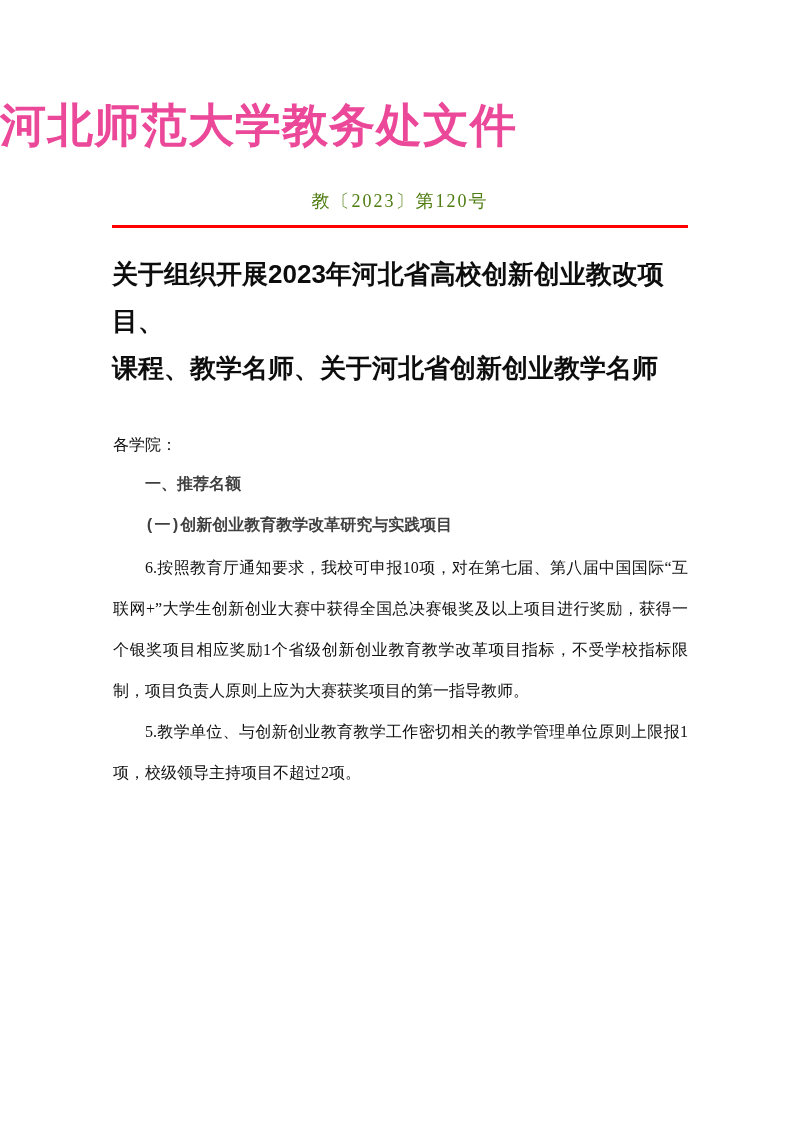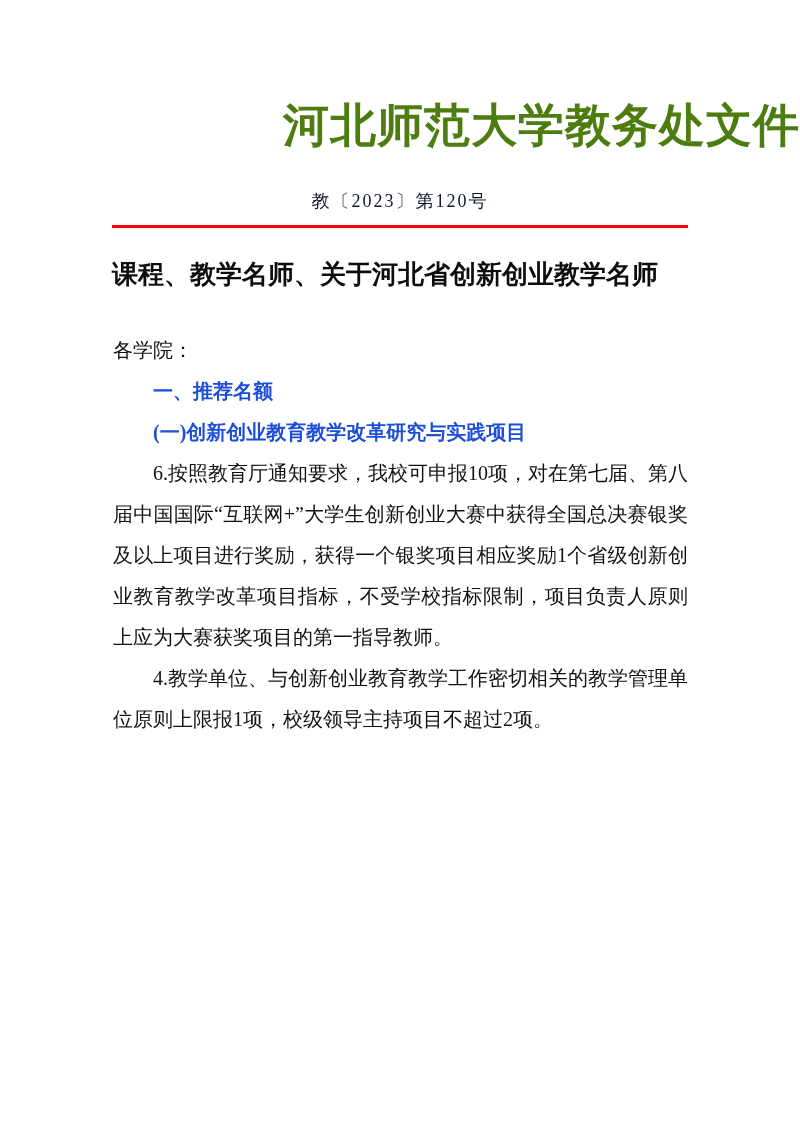--- a/index.html
+++ b/index.html
@@ -13,97 +13,98 @@
     height: 1131px;
     margin: 0 auto;
     background: #ffffff;
     color: #000000;
     font-family: "Liberation Serif", "DejaVu Serif", serif;
     overflow: hidden;
     box-sizing: border-box;
   }
   .org-title {
     padding-top: 98px;
-    text-align: right;
-    color: #4d7c0f;
+    text-align: left;
+    color: #ec4899;
     font-size: 46px;
     font-weight: bold;
     letter-spacing: 1px;
     line-height: 1.2;
     font-family: "Liberation Serif", "DejaVu Serif", serif;
     white-space: nowrap;
   }
   .doc-number {
     margin-top: 36px;
     text-align: center;
     font-size: 18px;
     letter-spacing: 2px;
-    color: #0f172a;
+    color: #4d7c0f;
   }
   .red-rule {
     height: 3px;
     background: #ff0000;
     margin: 12px 112px 0 112px;
   }
   .doc-title {
     margin: 23px 112px 0 112px;
     font-family: "Liberation Sans", "DejaVu Sans", sans-serif;
     font-weight: bold;
     font-size: 26px;
     line-height: 47px;
     color: #0d0d0d;
     text-align: left;
   }
   .doc-body {
     margin: 32px 112px 0 113px;
-    font-size: 20px;
+    font-size: 16px;
     line-height: 41px;
     text-align: justify;
     color: #111111;
   }
   .doc-body p {
     margin: 0;
     text-indent: 2em;
   }
   .salutation {
     text-indent: 0 !important;
   }
   .intro-paragraph {
     margin-bottom: 2px !important;
   }
   .section-heading {
     font-weight: bold;
-    color: #1d4ed8;
-    font-family: Liberation Serif, serif;
+    color: #404040;
+    font-family: Liberation Mono, monospace;
   }
 </style>
 </head>
 <body>
 
 <div class="page">
 
   <div class="org-title">河北师范大学教务处文件</div>
 
   <div class="doc-number">教〔2023〕第120号</div>
 
   <div class="red-rule"></div>
 
   <div class="doc-title">
+    <div>关于组织开展2023年河北省高校创新创业教改项目、</div>
     <div>课程、教学名师、关于河北省创新创业教学名师</div>
   </div>
 
   <div class="doc-body">
 
     <p class="salutation">各学院：</p>
 
 
     <p class="section-heading">一、推荐名额</p>
 
     <p class="section-heading">(一)创新创业教育教学改革研究与实践项目</p>
 
     <p>6.按照教育厅通知要求，我校可申报10项，对在第七届、第八届中国国际“互联网+”大学生创新创业大赛中获得全国总决赛银奖及以上项目进行奖励，获得一个银奖项目相应奖励1个省级创新创业教育教学改革项目指标，不受学校指标限制，项目负责人原则上应为大赛获奖项目的第一指导教师。</p>
 
-    <p>4.教学单位、与创新创业教育教学工作密切相关的教学管理单位原则上限报1项，校级领导主持项目不超过2项。</p>
+    <p>5.教学单位、与创新创业教育教学工作密切相关的教学管理单位原则上限报1项，校级领导主持项目不超过2项。</p>
 
 
   </div>
 
 </div>
 
 </body></html>

